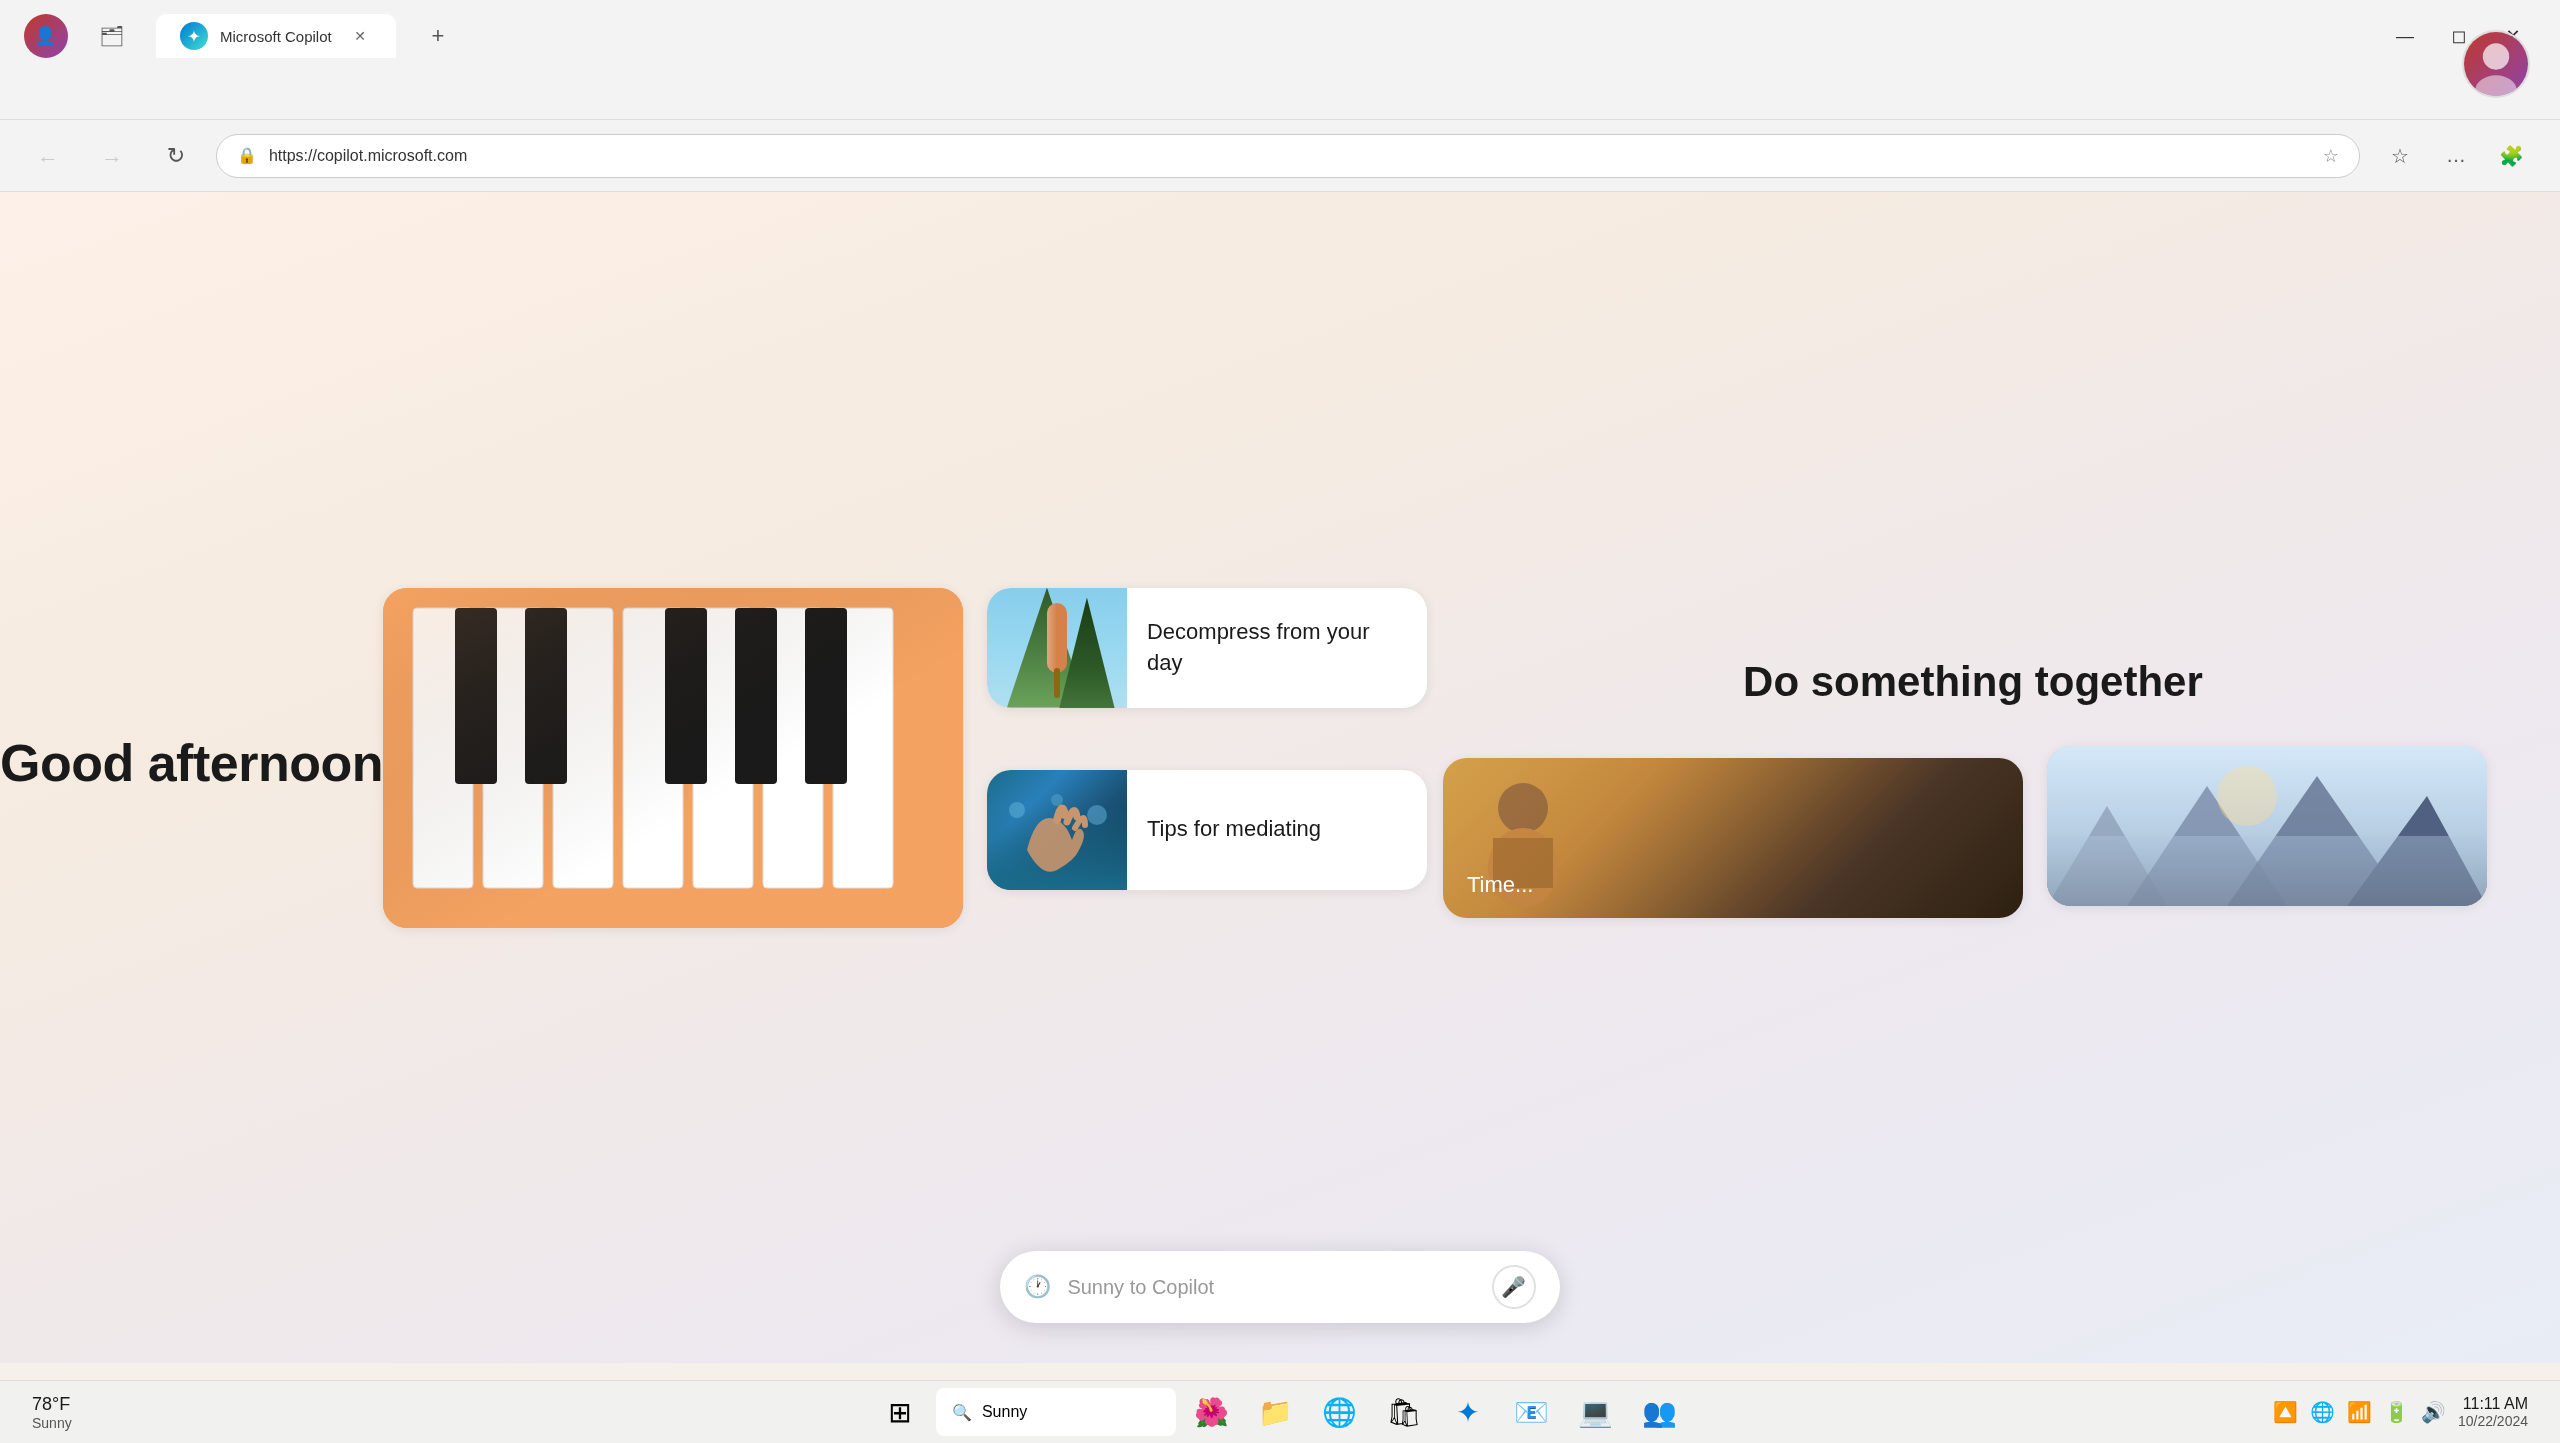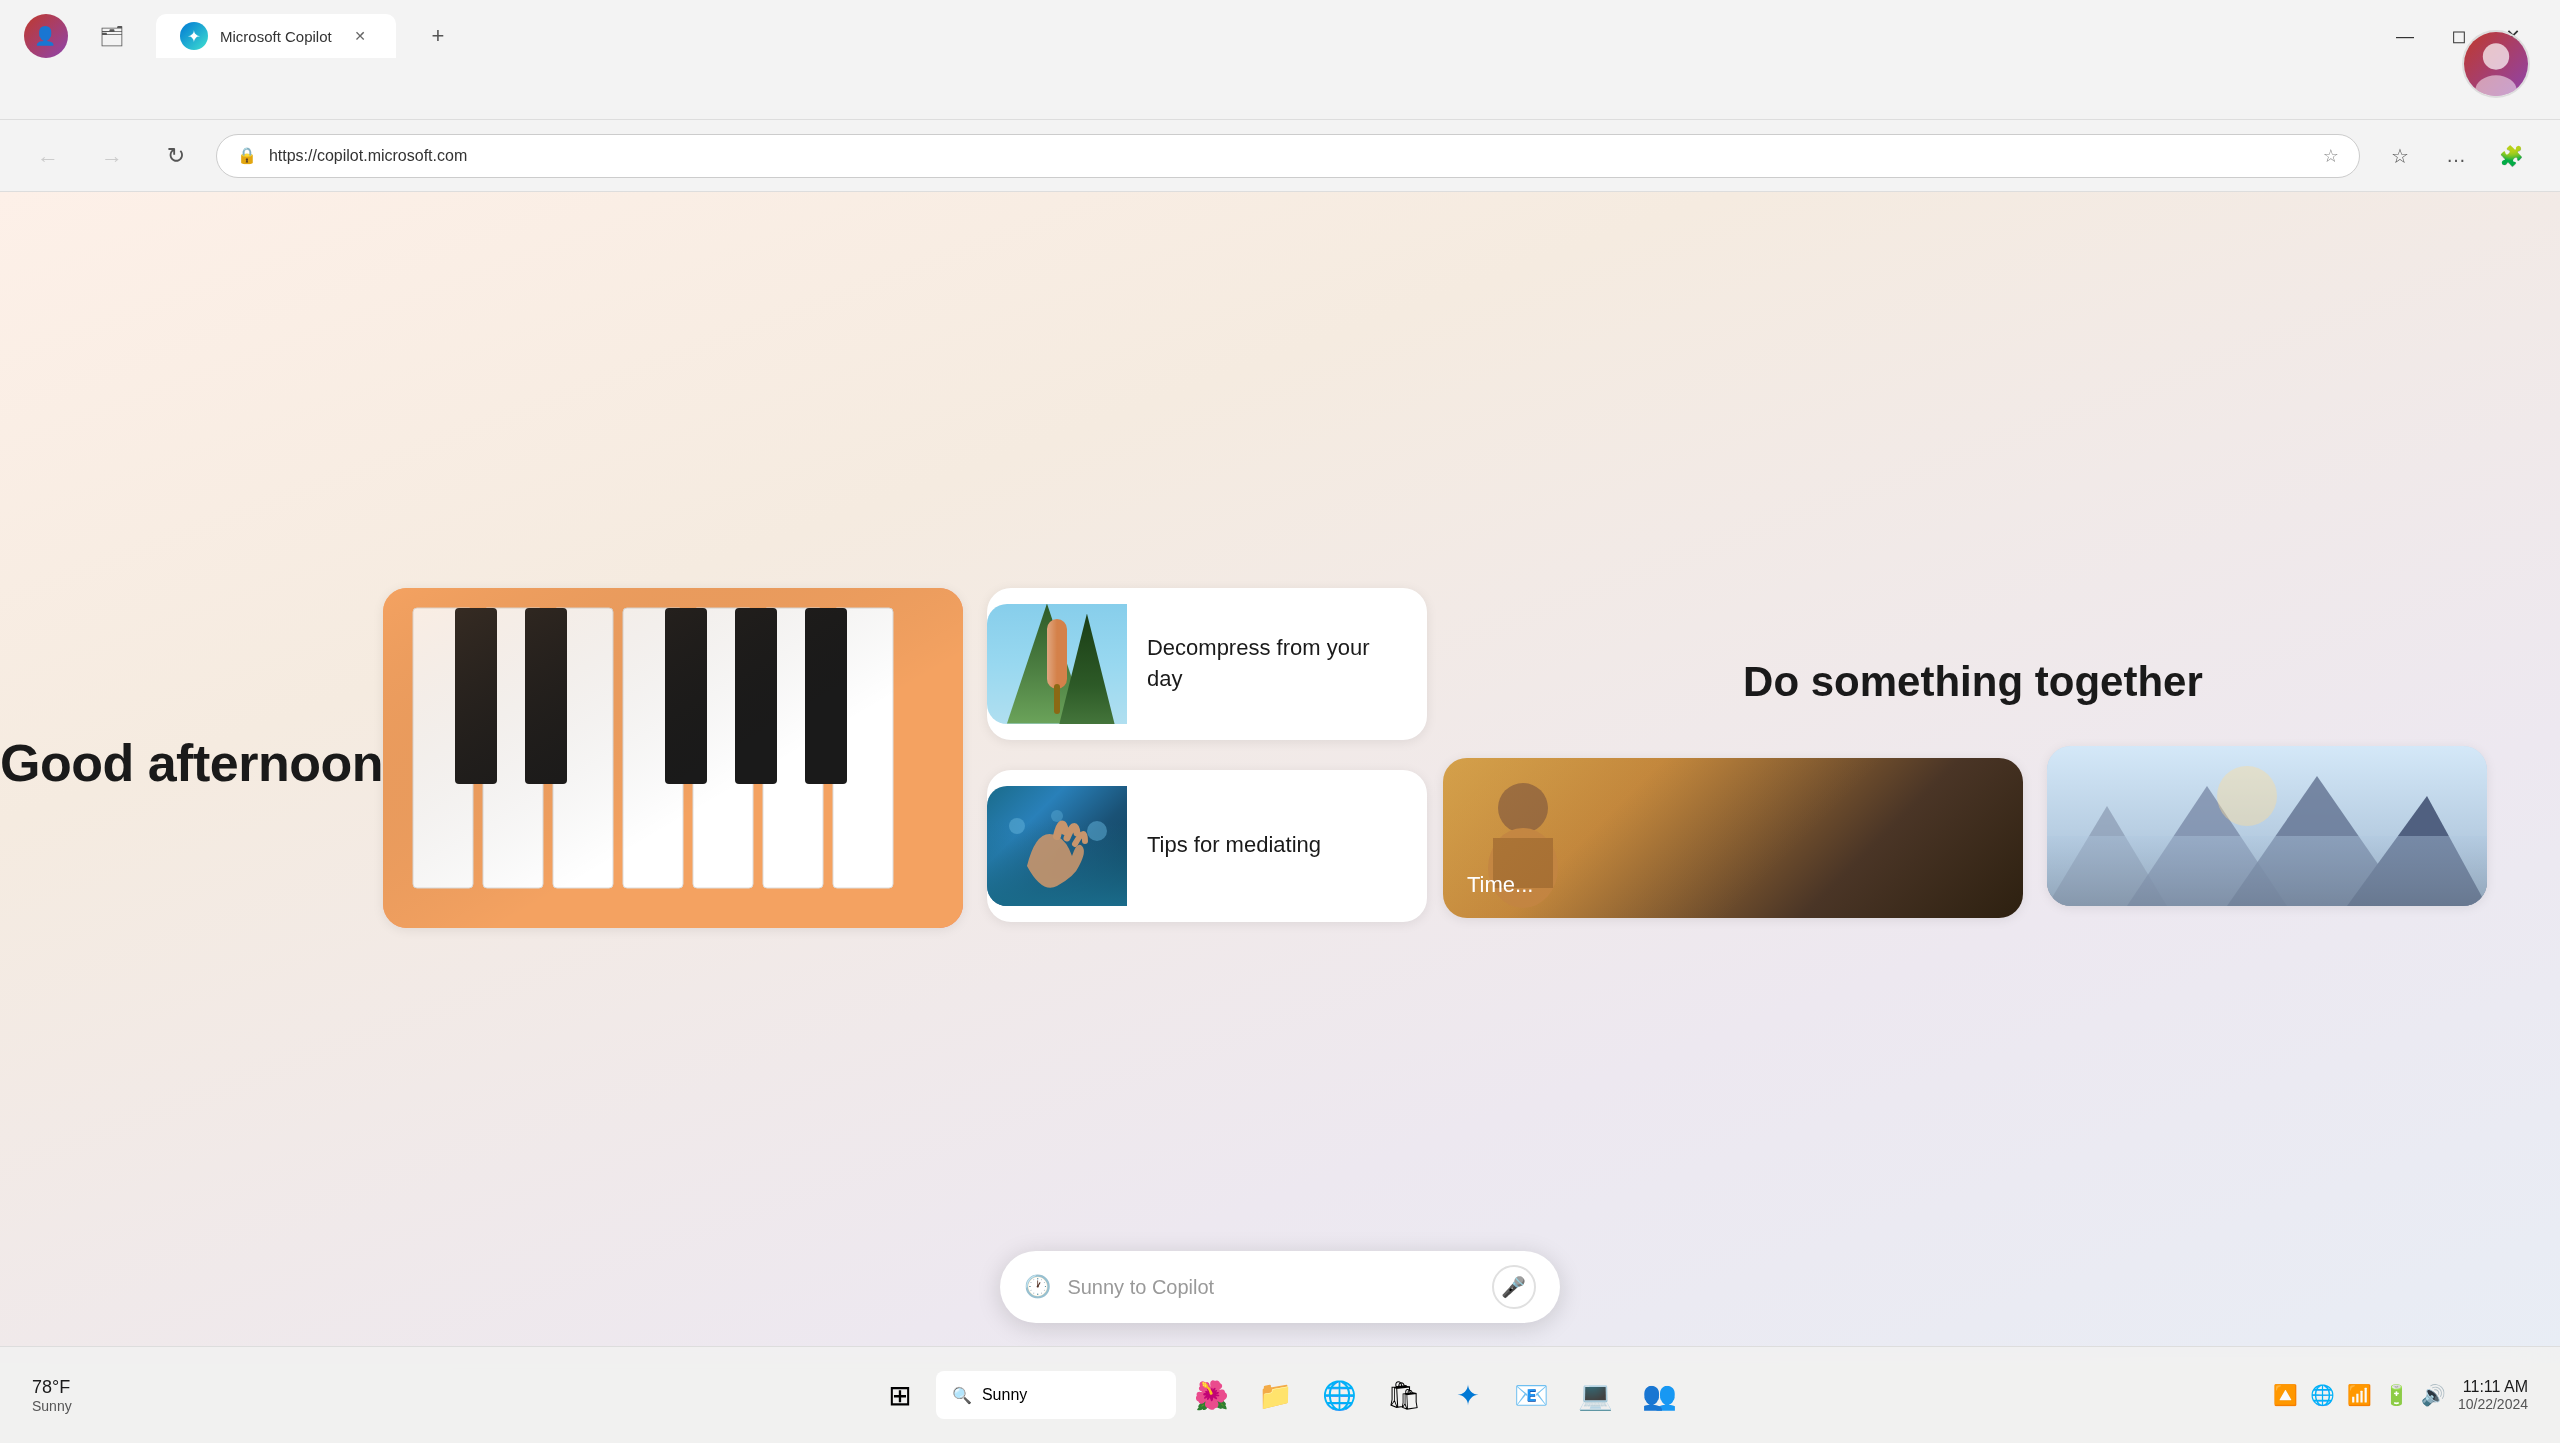--- a/index.html
+++ b/index.html
@@ -248,21 +248,21 @@
       background: white;
       border-radius: 24px;
       overflow: hidden;
       cursor: pointer;
       display: flex;
       align-items: center;
       gap: 20px;
       padding: 0;
       box-shadow: 0 2px 12px rgba(0,0,0,0.08);
       transition: transform 0.2s;
-      height: 152px;
+      height: 120px;
     }
 
     .card-small-image {
       width: 140px;
       height: 120px;
       flex-shrink: 0;
       overflow: hidden;
       border-radius: 20px 0 0 20px;
     }
 
@@ -416,21 +416,21 @@
       color: #555;
       cursor: pointer;
     }
 
     
     .taskbar {
       position: absolute;
       bottom: 0;
       left: 0;
       right: 0;
-      height: 97px;
+      height: 63px;
       background: rgba(240, 240, 240, 0.95);
       backdrop-filter: blur(20px);
       display: flex;
       align-items: center;
       padding: 0 32px;
       gap: 0;
       border-top: 1px solid #ddd;
     }
 
     .taskbar-left {

